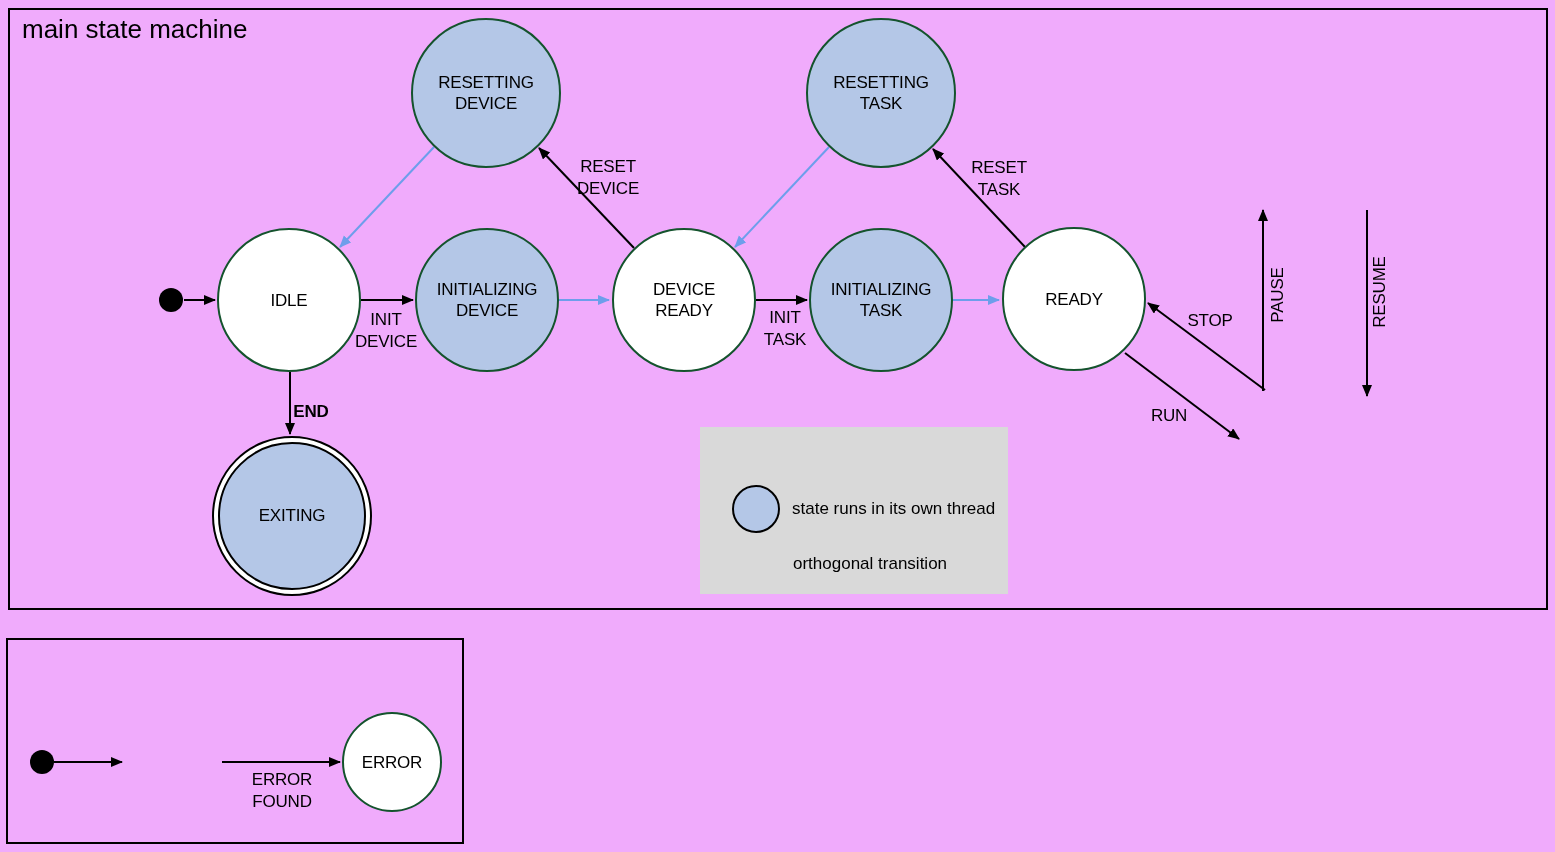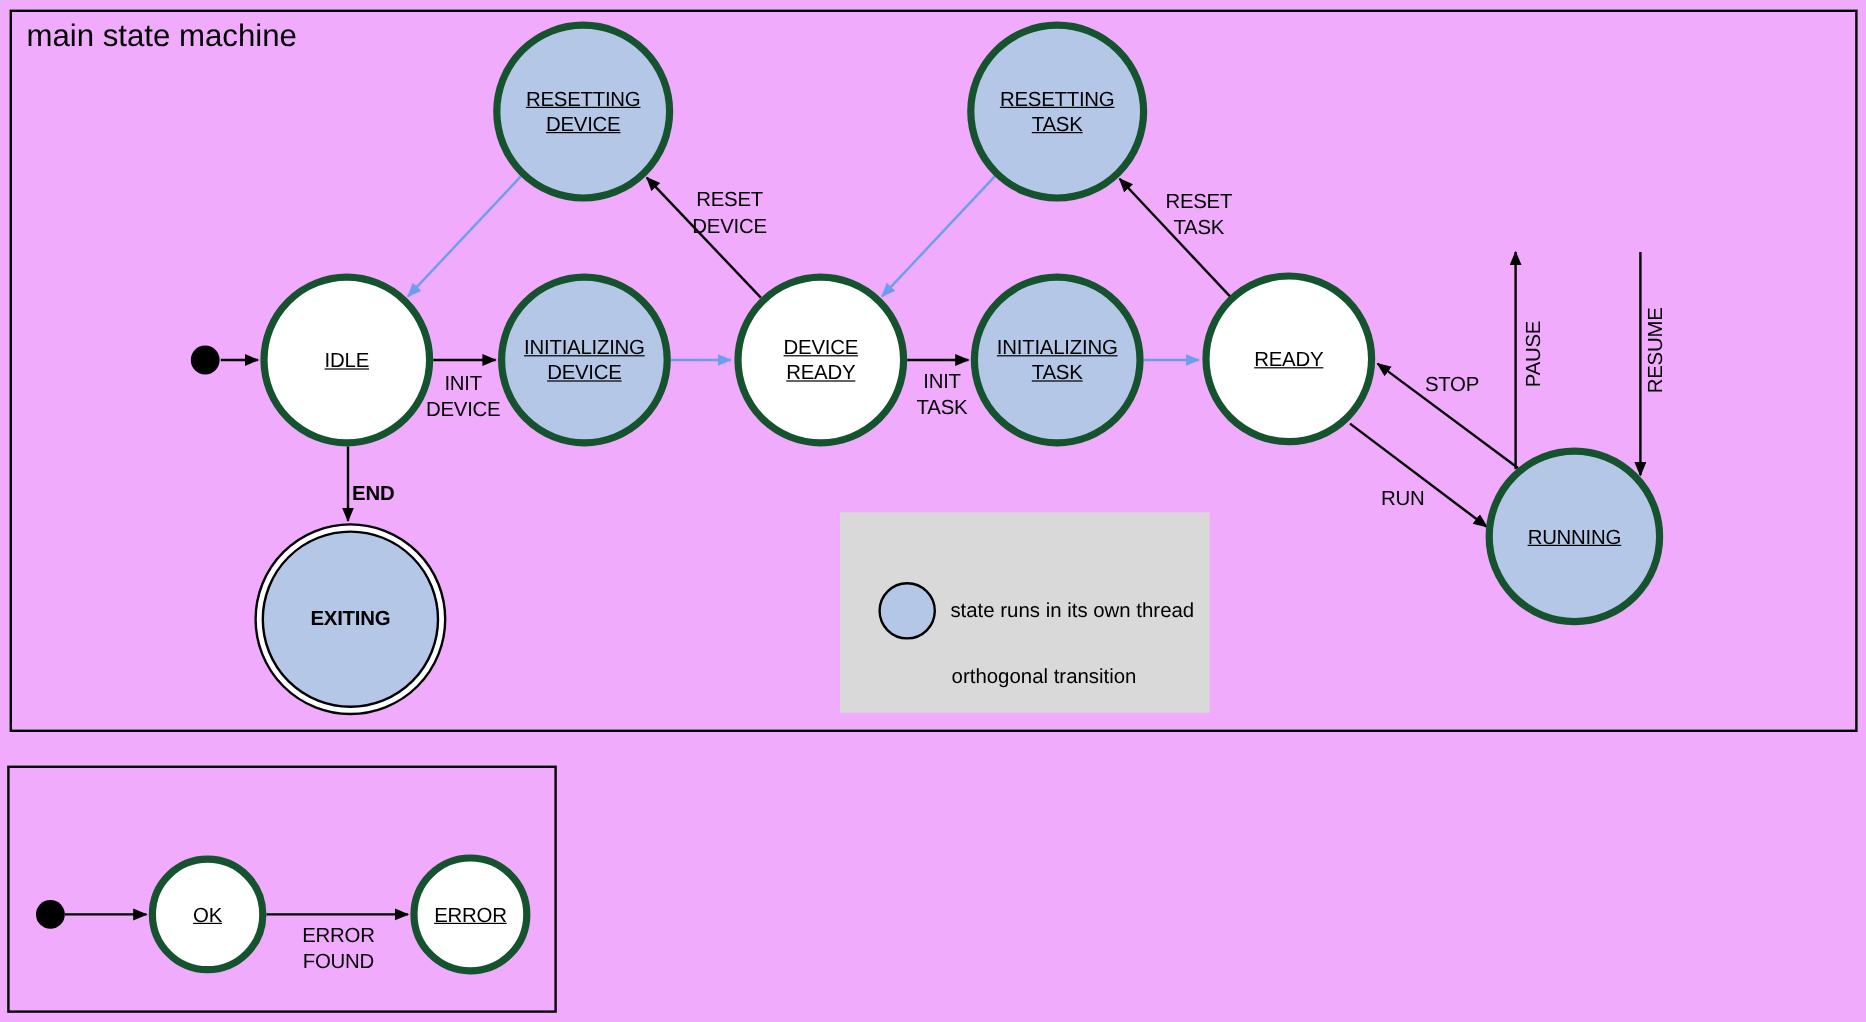--- a/index.html
+++ b/index.html
@@ -1,28 +1,28 @@
 <!DOCTYPE html>
 <html><head>
 <meta charset="utf-8">
 <style>
   html,body{margin:0;padding:0;background:#fff;}
   .stage{position:relative;width:1555px;height:852px;background:#f0abfc;
          font-family:"Liberation Sans",sans-serif;color:#000;overflow:hidden;}
   .frame{position:absolute;border:2px solid #000;box-sizing:border-box;background:transparent;}
   .box-title{position:absolute;font-size:26px;line-height:30px;}
   .wires{position:absolute;left:0;top:0;pointer-events:none;}
-  .state{position:absolute;border:6px solid #14532d;border-radius:50%;background:#fff;
+  .state{position:absolute;border:2px solid #14532d;border-radius:50%;background:#fff;
          box-sizing:border-box;display:flex;align-items:center;justify-content:center;
-         text-align:center;font-size:17px;line-height:21px;white-space:pre-line;letter-spacing:-0.2px;text-decoration:underline;}
+         text-align:center;font-size:17px;line-height:21px;white-space:pre-line;letter-spacing:-0.2px;}
   .state.thread{background:#b4c7e7;}
   .final-outer{position:absolute;border:2px solid #000;border-radius:50%;background:#fff;box-sizing:border-box;}
   .final-inner{position:absolute;inset:4px;border:2px solid #000;border-radius:50%;background:#b4c7e7;
          display:flex;align-items:center;justify-content:center;text-align:center;
-         font-size:17px;letter-spacing:-0.2px;font-weight:bold;}
+         font-size:17px;letter-spacing:-0.2px;}
   .dot{position:absolute;width:24px;height:24px;border-radius:50%;background:#000;}
   .tlabel{position:absolute;transform:translate(-50%,-50%);font-size:17px;line-height:22px;
          white-space:pre-line;text-align:center;letter-spacing:-0.2px;}
   .tlabel.vert{transform:translate(-50%,-50%) rotate(-90deg);white-space:nowrap;}
   .legend-box{position:absolute;left:700px;top:427px;width:308px;height:167px;background:#d9d9d9;}
   .legend-title{position:absolute;left:700px;top:434px;width:308px;text-align:center;font-size:25px;}
   .legend-circle{position:absolute;left:732px;top:485px;width:48px;height:48px;border:2px solid #000;
          border-radius:50%;background:#b4c7e7;box-sizing:border-box;}
   .legend-text{position:absolute;transform:translateY(-50%);font-size:17px;white-space:nowrap;}
 </style>
@@ -75,21 +75,20 @@
 DEVICE</div>
   <div class="state thread" style="left:415px;top:228px;width:144px;height:144px;">INITIALIZING
 DEVICE</div>
   <div class="state" style="left:612px;top:228px;width:144px;height:144px;">DEVICE
 READY</div>
   <div class="state thread" style="left:806px;top:18px;width:150px;height:150px;">RESETTING
 TASK</div>
   <div class="state thread" style="left:809px;top:228px;width:144px;height:144px;">INITIALIZING
 TASK</div>
   <div class="state" style="left:1002px;top:227px;width:144px;height:144px;">READY</div>
-  <div class="state thread" style="left:1238px;top:373px;width:148px;height:148px;">RUNNING</div>
   <div class="final-outer" style="left:212px;top:436px;width:160px;height:160px;">
     <div class="final-inner">EXITING</div>
   </div>
 
   <div class="tlabel" style="left:386px;top:331px;">INIT
 DEVICE</div>
   <div class="tlabel" style="left:608px;top:178px;">RESET
 DEVICE</div>
   <div class="tlabel" style="left:785px;top:329px;">INIT
 TASK</div>
@@ -99,18 +98,17 @@
   <div class="tlabel" style="left:1210px;top:321px;">STOP</div>
   <div class="tlabel vert" style="left:1278px;top:295px;">PAUSE</div>
   <div class="tlabel vert" style="left:1380px;top:292px;">RESUME</div>
   <div class="tlabel" style="left:311px;top:412px;font-weight:bold;">END</div>
 
   <div class="legend-box"></div>
   <div class="legend-circle"></div>
   <div class="legend-text" style="left:792px;top:509px;">state runs in its own thread</div>
   <div class="legend-text" style="left:793px;top:564px;">orthogonal transition</div>
 
-  <div class="state" style="left:124px;top:713px;width:98px;height:98px;">OK</div>
   <div class="state" style="left:342px;top:712px;width:100px;height:100px;">ERROR</div>
   <div class="tlabel" style="left:282px;top:791px;">ERROR
 FOUND</div>
 
 </div>
 
 </body></html>

